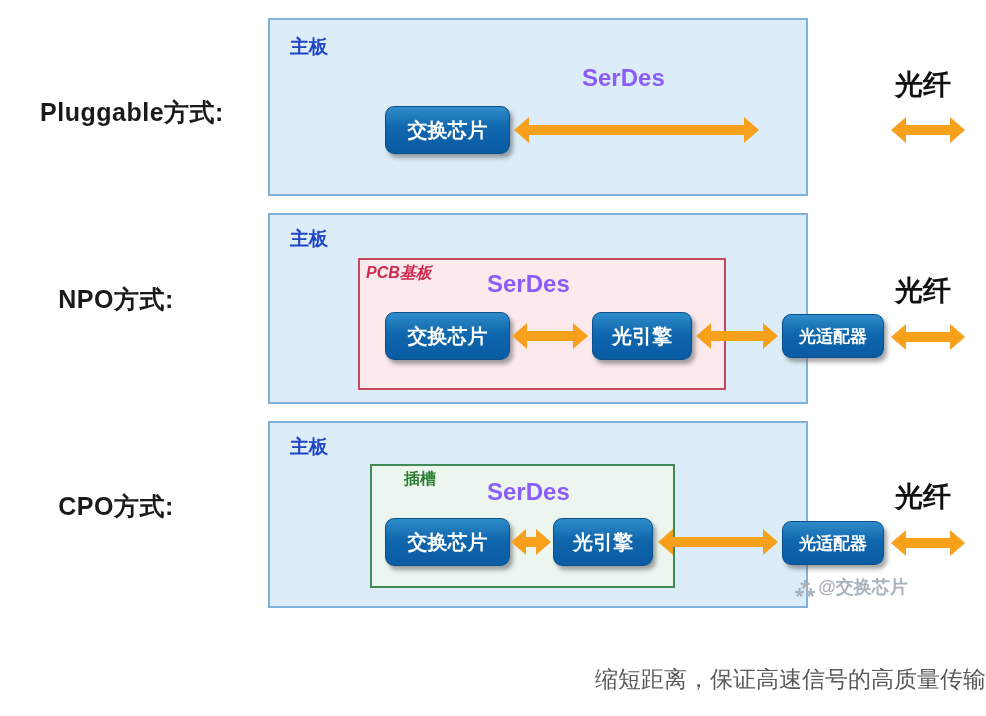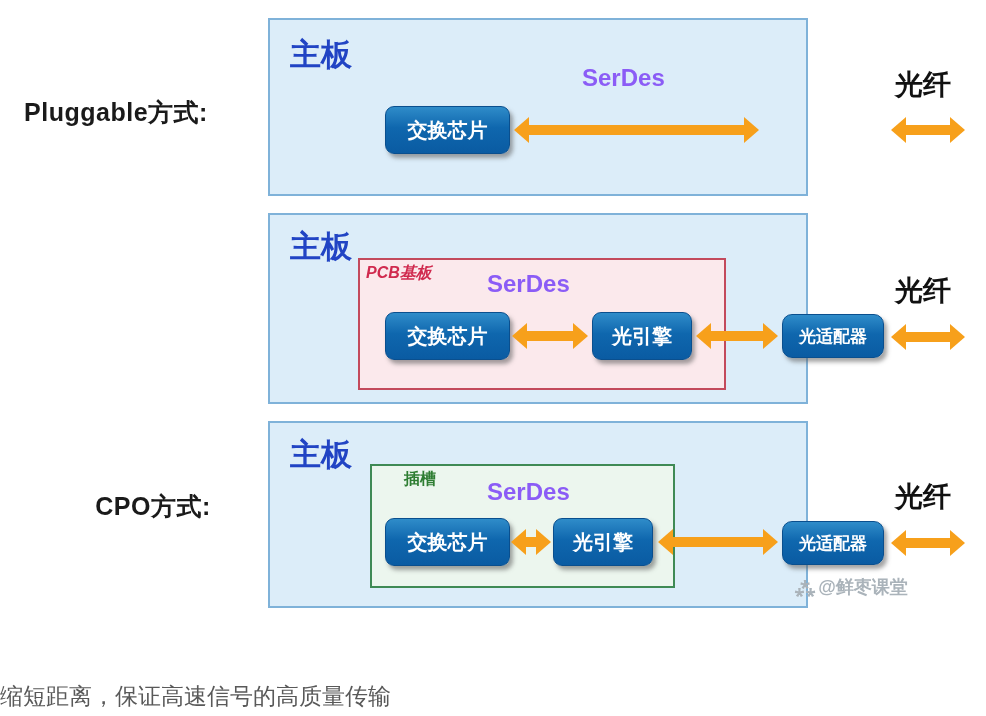--- a/index.html
+++ b/index.html
@@ -19,21 +19,21 @@
   }
   .board{
     position:absolute;
     left:268px;width:540px;
     background:#dcedf9;
     border:2px solid #7fb2d9;
     box-sizing:border-box;
   }
   .board-label{
     position:absolute;
-    font-size:31px;font-weight:bold;color:#2144c4;
+    font-size:19px;font-weight:bold;color:#2144c4;
   }
   .inner-box{
     position:absolute;
     box-sizing:border-box;
   }
   .inner-pink{
     background:#fbe9ec;
     border:2px solid #c34a5c;
   }
   .inner-green{
@@ -58,21 +58,21 @@
     position:absolute;
     display:flex;align-items:center;justify-content:center;
     background:linear-gradient(180deg,#2f8cc9 0%,#0f67ae 45%,#0a5ba2 100%);
     border:1px solid #0a4f8e;
     border-radius:9px;
     box-shadow:3px 4px 4px rgba(90,90,90,0.55);
     color:#ffffff;font-weight:bold;font-size:20px;
     box-sizing:border-box;
     white-space:nowrap;
   }
-  .chip.small-text{font-size:17px;border-radius:10px;}
+  .chip.small-text{font-size:17px;}
   .darrow{
     position:absolute;height:26px;
   }
   .darrow .bar{
     position:absolute;left:13px;right:13px;top:8px;height:10px;
     background:#f7a01b;
   }
   .darrow::before{
     content:"";position:absolute;left:0;top:0;
     border-top:13px solid transparent;
@@ -86,51 +86,52 @@
     border-left:15px solid #f7a01b;
   }
   .watermark{
     position:absolute;
     font-size:18px;color:#aab3ba;
     display:flex;align-items:center;gap:3px;
     font-weight:bold;
   }
   .caption{
     position:absolute;
-    left:0;width:986px;top:681px;
-    text-align:left;
+    left:0;width:986px;top:664px;
+    text-align:right;
     font-size:23px;color:#595959;
   }
 </style>
 </head>
 <body>
 
 <div class="page">
 
-  <div class="row-label" style="top:96px;">Pluggable方式:</div>
+  <div class="row-label" style="top:96px;padding-left:16px;">Pluggable方式:</div>
 
   <div class="board" style="top:18px;height:178px;"></div>
   <div class="board-label" style="left:290px;top:34px;">主板</div>
 
   <div class="serdes-label" style="left:582px;top:64px;">SerDes</div>
 
   <div class="chip" style="left:385px;top:106px;width:125px;height:48px;">
     <span>交换芯片</span>
   </div>
 
   <div class="darrow" style="left:514px;top:117px;width:245px;">
       <span class="bar"></span>
     </div>
 
 
   <div class="fiber-label" style="left:895px;top:66px;">光纤</div>
   <div class="darrow" style="left:891px;top:117px;width:74px;">
       <span class="bar"></span>
     </div>
 
+  <div class="row-label" style="top:283px;">NPO方式:</div>
 
   <div class="board" style="top:213px;height:191px;"></div>
   <div class="board-label" style="left:290px;top:226px;">主板</div>
 
   <div class="inner-box inner-pink" style="left:358px;top:258px;width:368px;height:132px;"></div>
   <div class="inner-label pink" style="left:366px;top:263px;font-style:italic;">PCB基板</div>
 
   <div class="serdes-label" style="left:487px;top:270px;">SerDes</div>
 
   <div class="chip" style="left:385px;top:312px;width:125px;height:48px;">
@@ -151,21 +152,21 @@
 
   <div class="chip small-text" style="left:782px;top:314px;width:102px;height:44px;">
     <span>光适配器</span>
   </div>
 
   <div class="fiber-label" style="left:895px;top:272px;">光纤</div>
   <div class="darrow" style="left:891px;top:324px;width:74px;">
       <span class="bar"></span>
     </div>
 
-  <div class="row-label" style="top:490px;margin-left:37px;">CPO方式:</div>
+  <div class="row-label" style="top:490px;">CPO方式:</div>
 
   <div class="board" style="top:421px;height:187px;"></div>
   <div class="board-label" style="left:290px;top:434px;">主板</div>
 
   <div class="inner-box inner-green" style="left:370px;top:464px;width:305px;height:124px;"></div>
   <div class="inner-label green" style="left:378px;top:469px;margin-left:26px;">插槽</div>
 
   <div class="serdes-label" style="left:487px;top:478px;">SerDes</div>
 
   <div class="chip" style="left:385px;top:518px;width:125px;height:48px;">
@@ -188,18 +189,18 @@
     <span>光适配器</span>
   </div>
 
   <div class="fiber-label" style="left:895px;top:478px;">光纤</div>
   <div class="darrow" style="left:891px;top:530px;width:74px;">
       <span class="bar"></span>
     </div>
 
   <div class="watermark" style="left:795px;top:575px;">
     <span>⁂</span>
-    <span>@鲜枣课堂</span>
+    <span>@交换芯片</span>
   </div>
 
   <div class="caption">缩短距离，保证高速信号的高质量传输</div>
 
 </div>
 
 </body></html>

